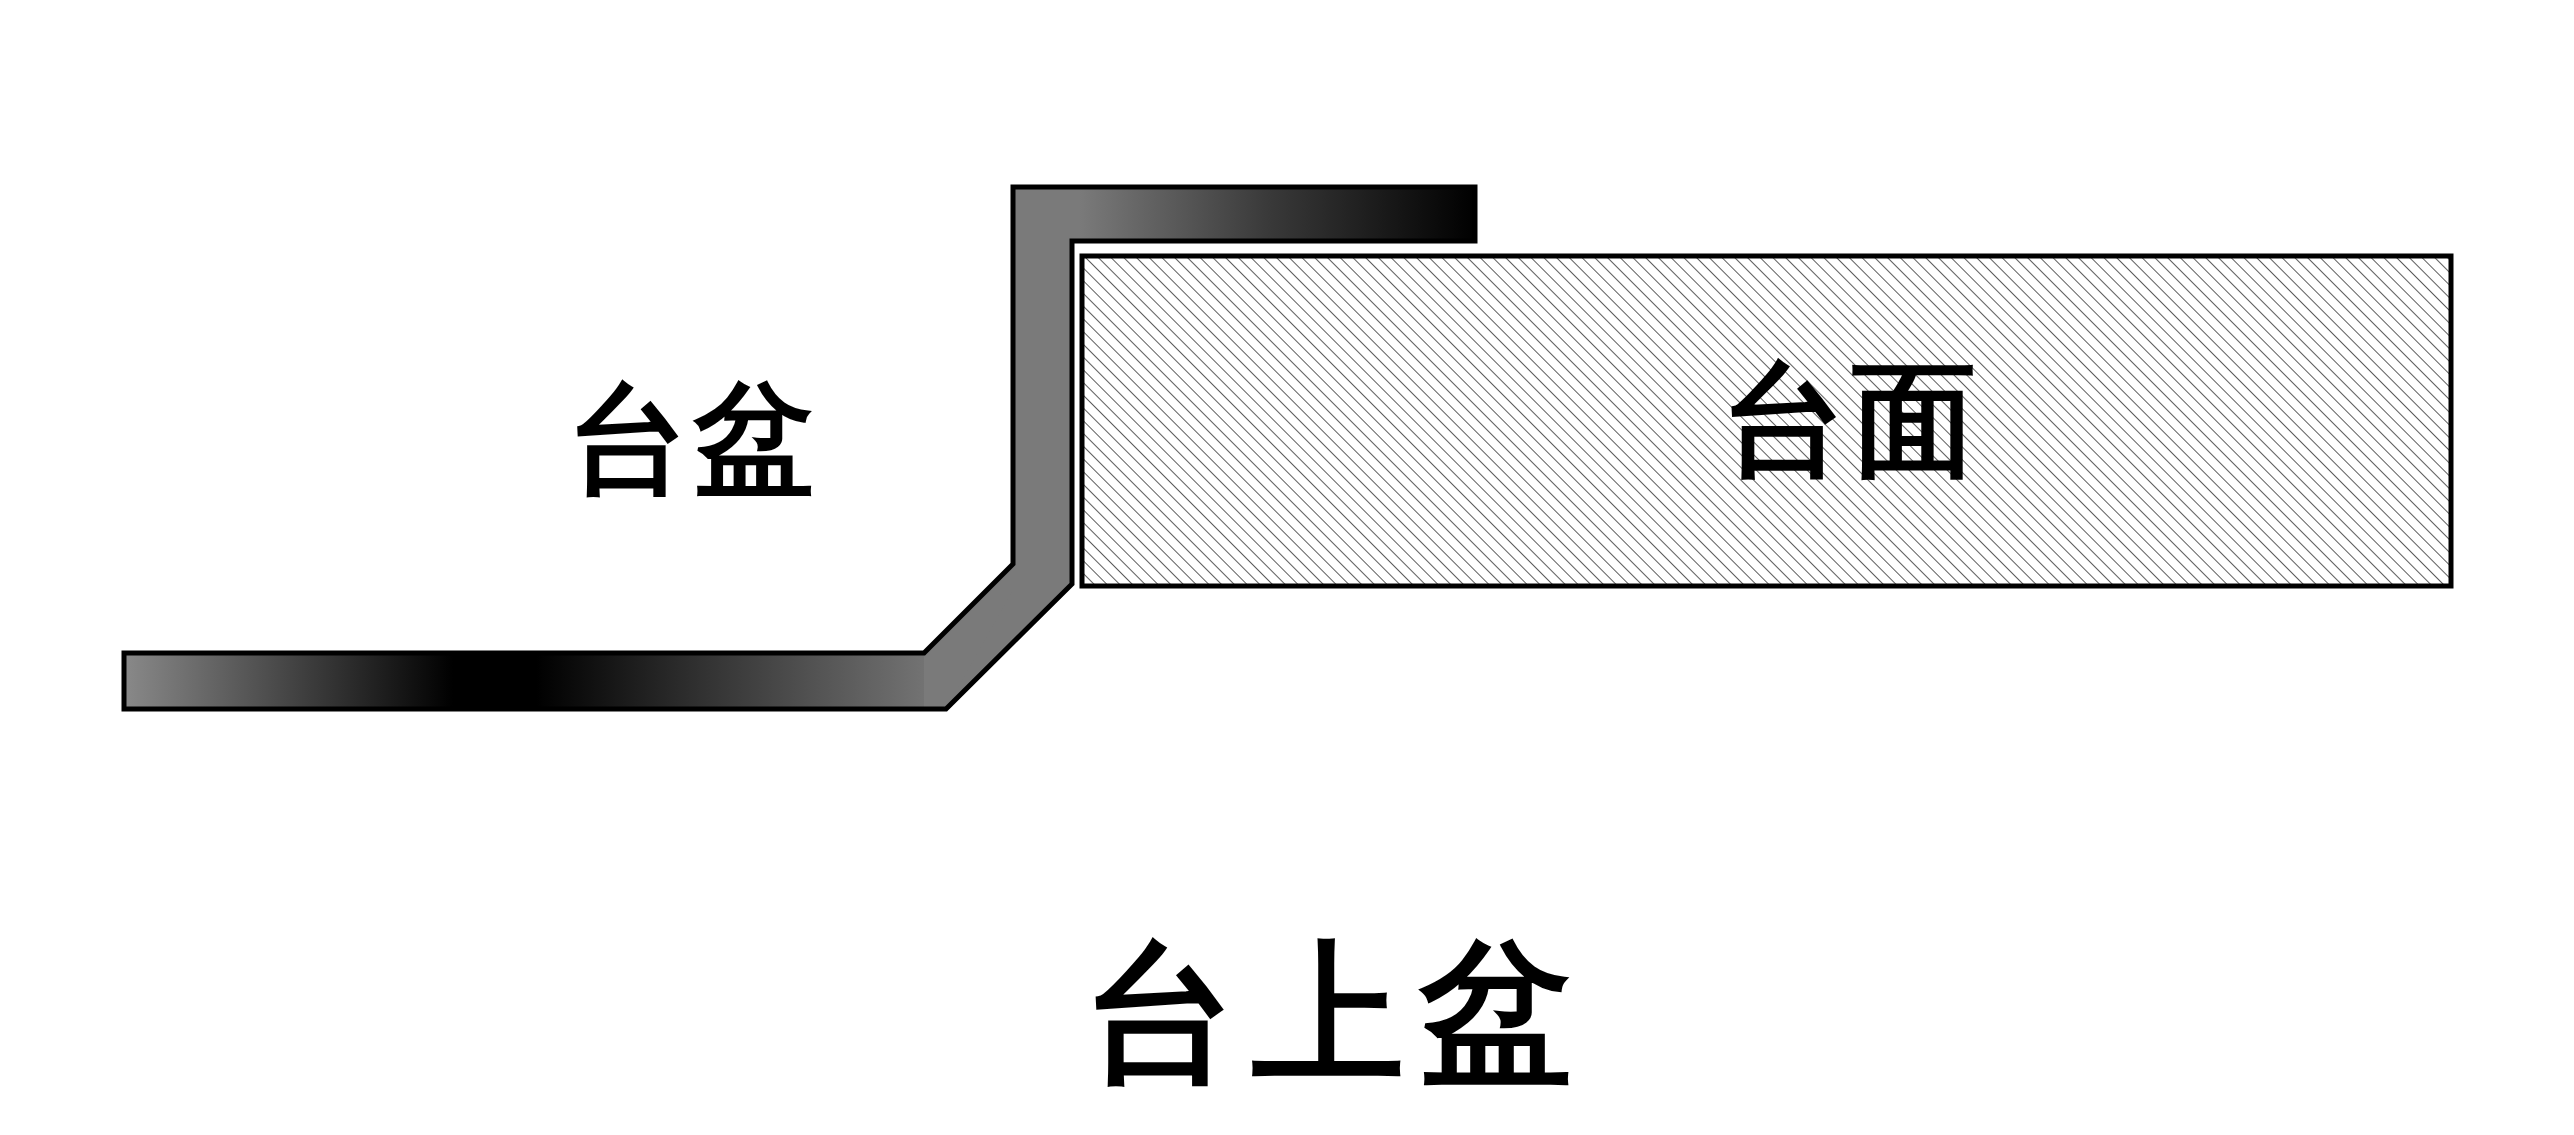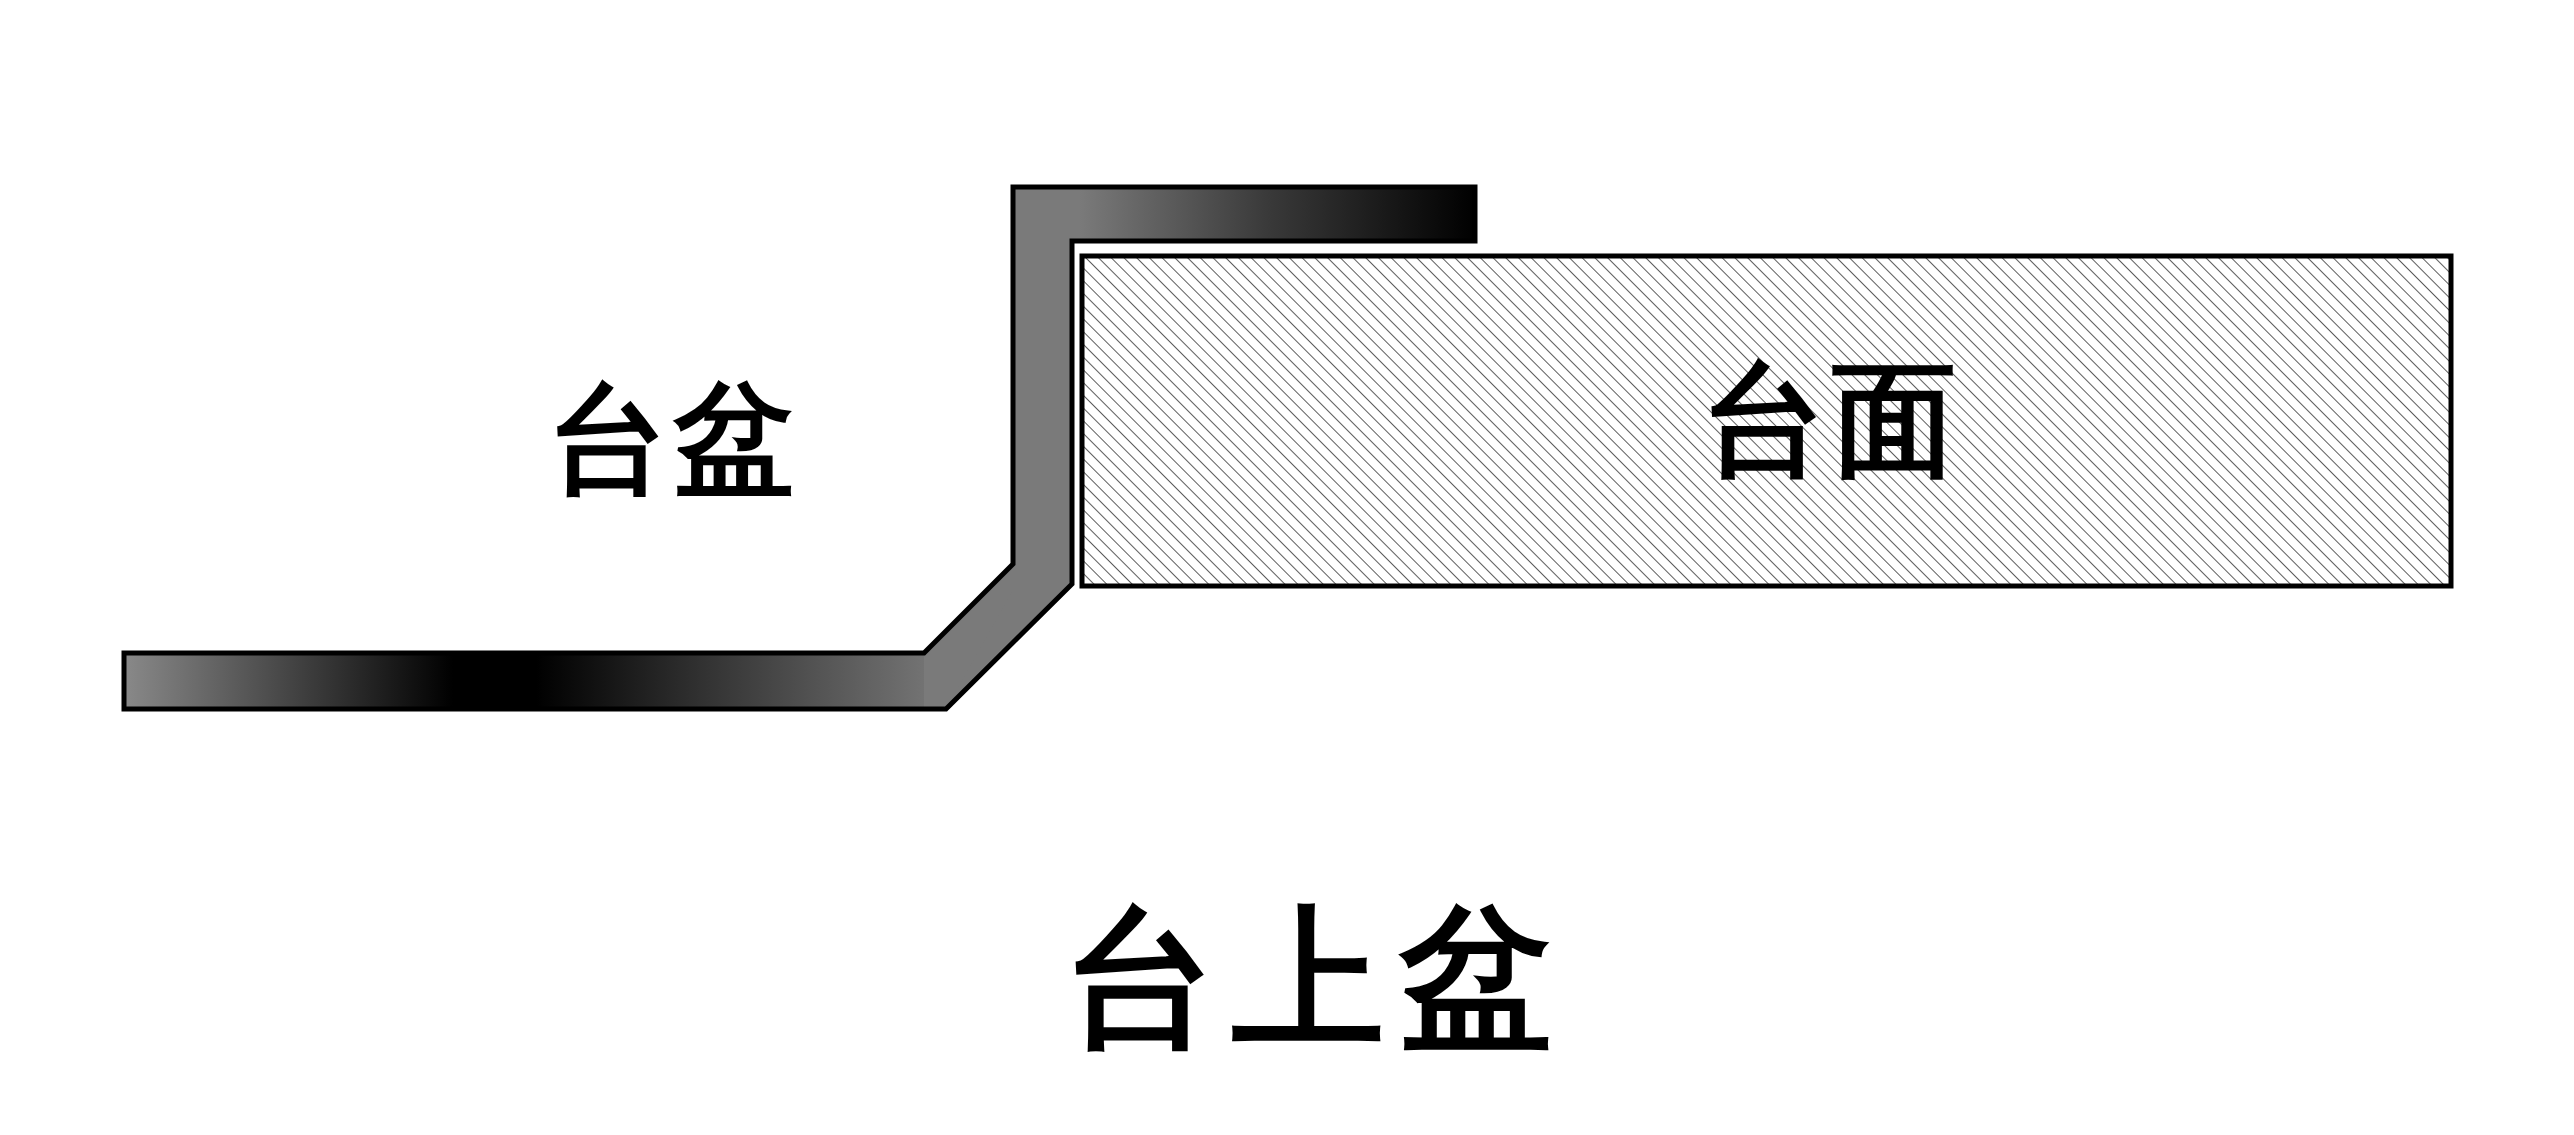--- a/index.html
+++ b/index.html
@@ -1,22 +1,22 @@
 <!DOCTYPE html>
 <html><head>
   <meta charset="utf-8">
   <style>
     html, body { margin: 0; padding: 0; background: #ffffff; }
     body { width: 2574px; height: 1135px; position: relative; overflow: hidden;
            font-family: "DejaVu Sans", "Liberation Sans", sans-serif; }
     #diagram { position: absolute; left: 0; top: 0; }
-    .label { position: absolute; color: #000; font-weight: bold; white-space: nowrap; line-height: 1; letter-spacing: 6px; }
+    .label { position: absolute; color: #000; font-weight: bold; white-space: nowrap; line-height: 1; letter-spacing: 6px; margin-left: 20px; }
     #lbl-basin { left: 548px; top: 380px; font-size: 120px; }
     #lbl-counter { left: 1702px; top: 358px; font-size: 124px; }
-    #lbl-title { left: 1064px; top: 903px; font-size: 152px; letter-spacing: 16px; text-align: center; }
+    #lbl-title { left: 1064px; top: 938px; font-size: 152px; letter-spacing: 16px; text-align: center; }
   </style>
 </head>
 <body>
 
 <svg id="diagram" width="2574" height="1135" viewBox="0 0 2574 1135" xmlns="http://www.w3.org/2000/svg">
   <defs>
     <linearGradient id="gradTop" x1="1010" y1="0" x2="1476" y2="0" gradientUnits="userSpaceOnUse">
       <stop offset="0" stop-color="#7a7a7a"></stop>
       <stop offset="0.15" stop-color="#7a7a7a"></stop>
       <stop offset="0.55" stop-color="#3a3a3a"></stop>

